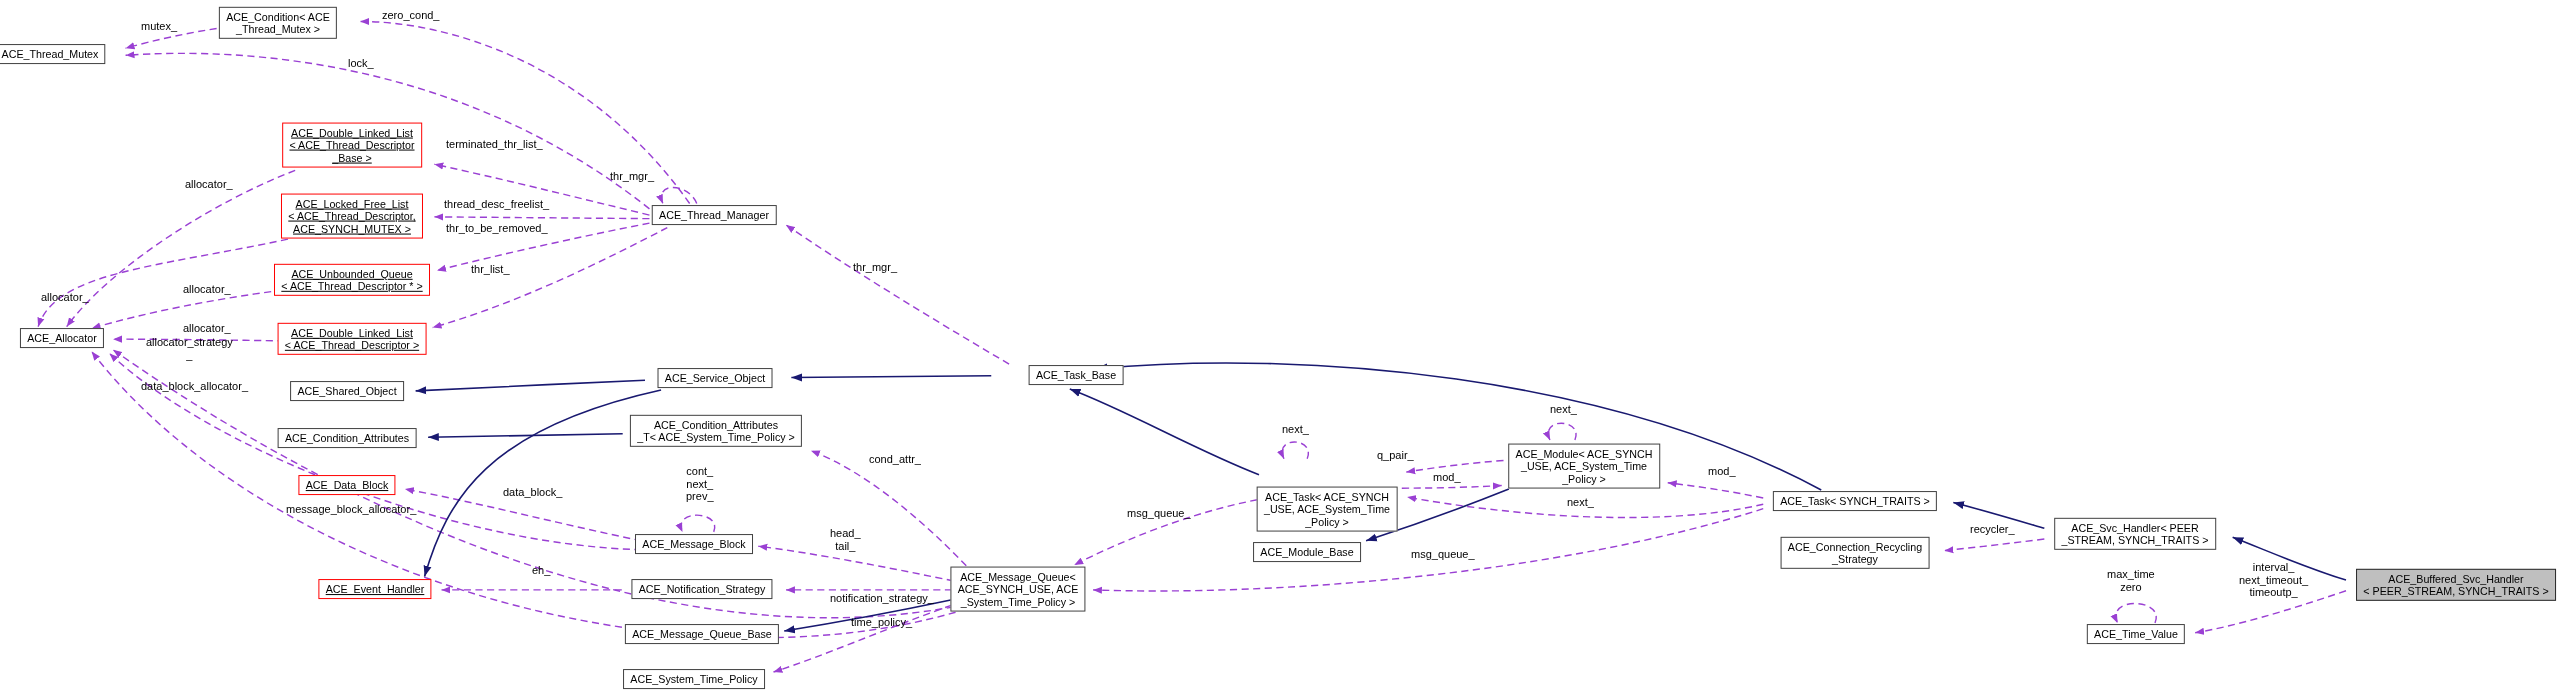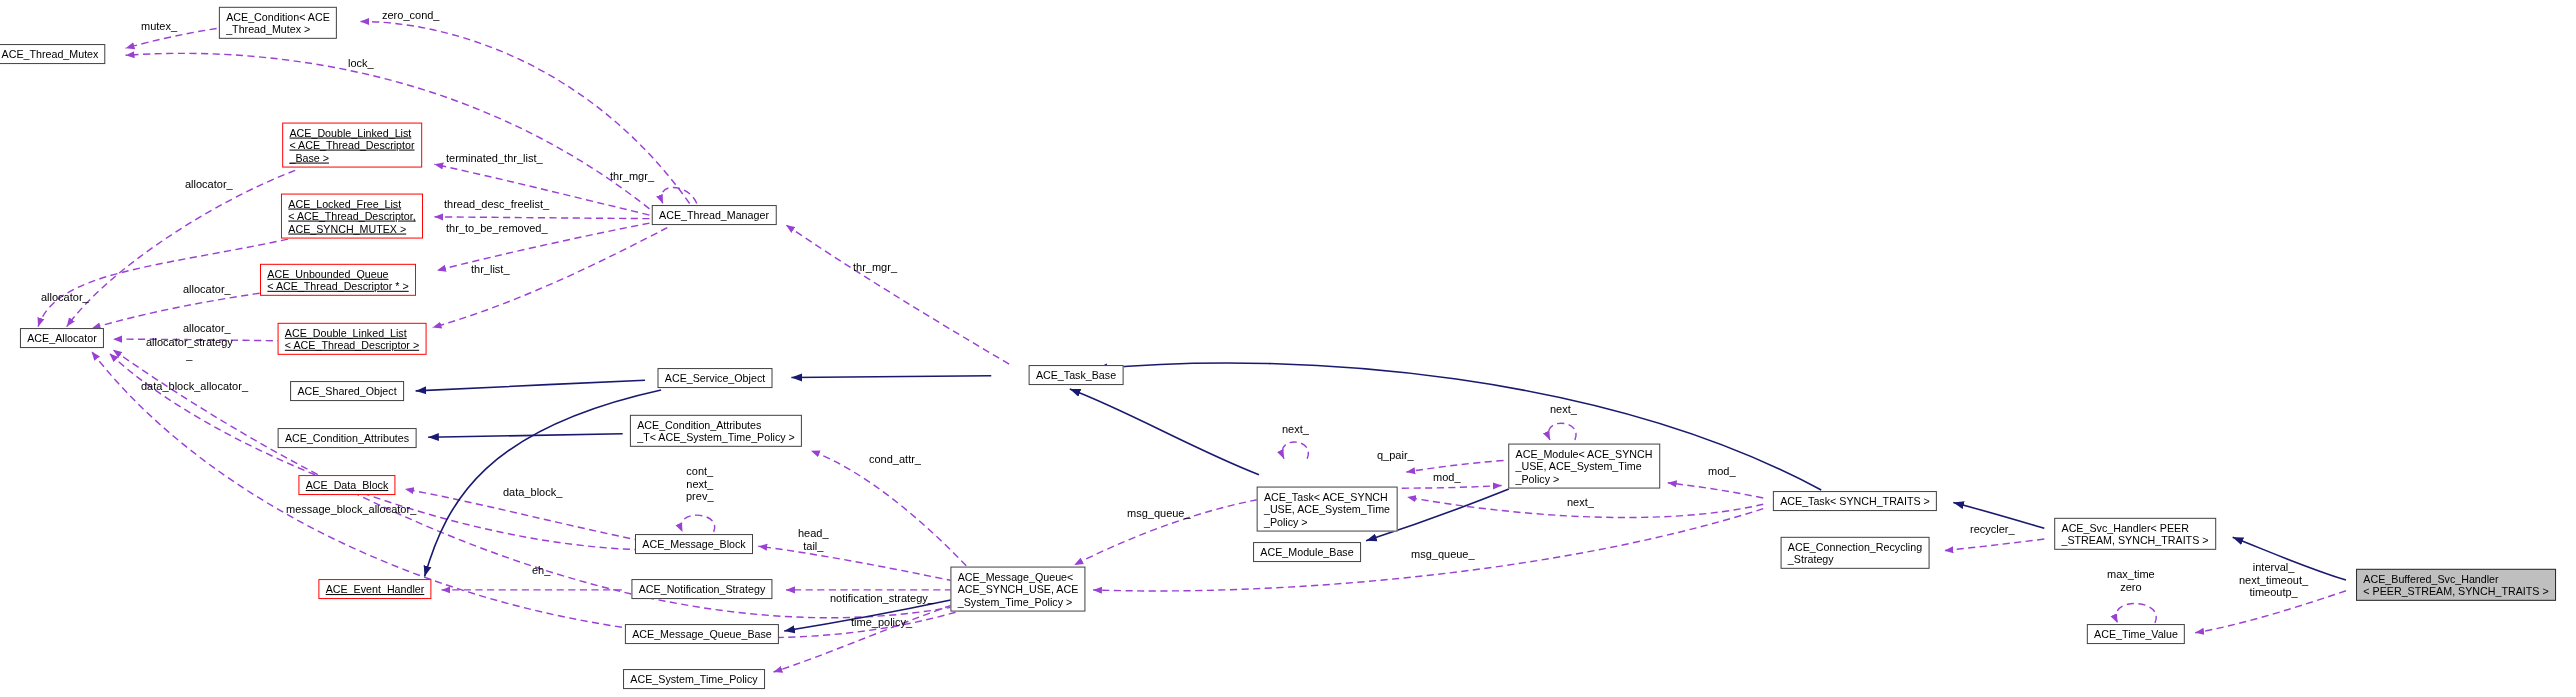--- a/index.html
+++ b/index.html
@@ -13,21 +13,21 @@
   #edges{position:absolute;left:0;top:0;width:2576px;height:697px;}
   .node{
     position:absolute;
     transform:translate(-50%,-50%);
     background:#ffffff;
     border:1.8px solid #404040;
     color:#000000;
     font-size:10.7px;
     line-height:12.5px;
     padding:2.7px 6.3px;
-    text-align:left;
+    text-align:center;
     white-space:pre;
     z-index:2;
   }
   .node.red{border-color:#ff0000;border-width:1.8px;text-decoration:underline;}
   .node.main{background:#bfbfbf;border-color:#282828;}
   .elabel{
     position:absolute;
     color:#000000;
     font-size:11px;
     line-height:12.5px;
@@ -104,21 +104,21 @@
 
   <div class="node" style="left:50px;top:54px">ACE_Thread_Mutex</div>
   <div class="node" style="left:278px;top:23px">ACE_Condition&lt; ACE
 _Thread_Mutex &gt;</div>
   <div class="node red" style="left:352px;top:145px">ACE_Double_Linked_List
 &lt; ACE_Thread_Descriptor
 _Base &gt;</div>
   <div class="node red" style="left:352px;top:216px">ACE_Locked_Free_List
 &lt; ACE_Thread_Descriptor,
 ACE_SYNCH_MUTEX &gt;</div>
-  <div class="node red" style="left:338px;top:280px">ACE_Unbounded_Queue
+  <div class="node red" style="left:352px;top:280px">ACE_Unbounded_Queue
 &lt; ACE_Thread_Descriptor * &gt;</div>
   <div class="node red" style="left:352px;top:339px">ACE_Double_Linked_List
 &lt; ACE_Thread_Descriptor &gt;</div>
   <div class="node" style="left:714px;top:215px">ACE_Thread_Manager</div>
   <div class="node" style="left:62px;top:338px">ACE_Allocator</div>
   <div class="node" style="left:347px;top:391px">ACE_Shared_Object</div>
   <div class="node" style="left:347px;top:438px">ACE_Condition_Attributes</div>
   <div class="node red" style="left:347px;top:485px">ACE_Data_Block</div>
   <div class="node red" style="left:375px;top:589px">ACE_Event_Handler</div>
   <div class="node" style="left:715px;top:378px">ACE_Service_Object</div>
@@ -144,39 +144,39 @@
 _Strategy</div>
   <div class="node" style="left:2135px;top:534px">ACE_Svc_Handler&lt; PEER
 _STREAM, SYNCH_TRAITS &gt;</div>
   <div class="node" style="left:2136px;top:634px">ACE_Time_Value</div>
   <div class="node main" style="left:2456px;top:585px">ACE_Buffered_Svc_Handler
 &lt; PEER_STREAM, SYNCH_TRAITS &gt;</div>
 
   <div class="elabel" style="left:141px;top:19.6px">mutex_</div>
   <div class="elabel" style="left:348px;top:57px">lock_</div>
   <div class="elabel" style="left:382px;top:9px">zero_cond_</div>
-  <div class="elabel" style="left:446px;top:152px">terminated_thr_list_</div>
+  <div class="elabel" style="left:446px;top:138px">terminated_thr_list_</div>
   <div class="elabel" style="left:444px;top:198px">thread_desc_freelist_</div>
   <div class="elabel" style="left:446px;top:222px">thr_to_be_removed_</div>
   <div class="elabel" style="left:471px;top:263px">thr_list_</div>
   <div class="elabel" style="left:610px;top:170px">thr_mgr_</div>
   <div class="elabel" style="left:853px;top:261px">thr_mgr_</div>
   <div class="elabel" style="left:185px;top:178px">allocator_</div>
   <div class="elabel" style="left:41px;top:291px">allocator_</div>
   <div class="elabel" style="left:183px;top:283px">allocator_</div>
   <div class="elabel" style="left:183px;top:322px">allocator_</div>
   <div class="elabel c" style="left:146px;top:336px">allocator_strategy
 _</div>
   <div class="elabel" style="left:141px;top:380px">data_block_allocator_</div>
   <div class="elabel" style="left:286px;top:503px">message_block_allocator_</div>
   <div class="elabel" style="left:503px;top:486px">data_block_</div>
   <div class="elabel c" style="left:686px;top:465px">cont_
 next_
 prev_</div>
-  <div class="elabel c" style="left:798px;top:527px">head_
+  <div class="elabel c" style="left:830px;top:527px">head_
 tail_</div>
   <div class="elabel" style="left:869px;top:453px">cond_attr_</div>
   <div class="elabel" style="left:830px;top:592px">notification_strategy_</div>
   <div class="elabel" style="left:851px;top:616px">time_policy_</div>
   <div class="elabel" style="left:532px;top:564px">eh_</div>
   <div class="elabel" style="left:1127px;top:507px">msg_queue_</div>
   <div class="elabel" style="left:1282px;top:423px">next_</div>
   <div class="elabel" style="left:1550px;top:403px">next_</div>
   <div class="elabel" style="left:1377px;top:449px">q_pair_</div>
   <div class="elabel" style="left:1433px;top:471px">mod_</div>

